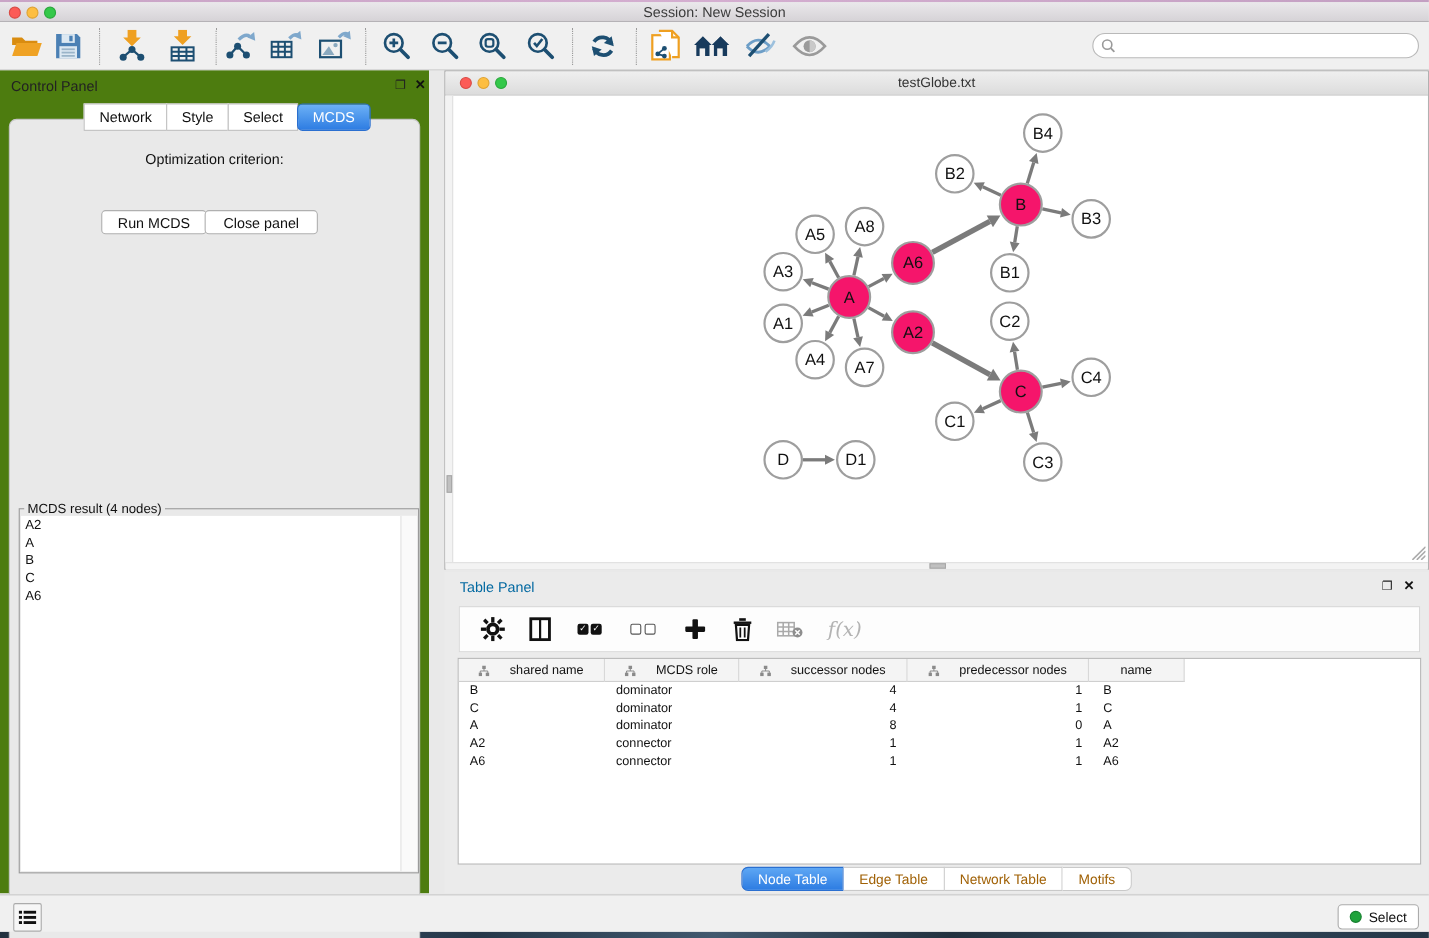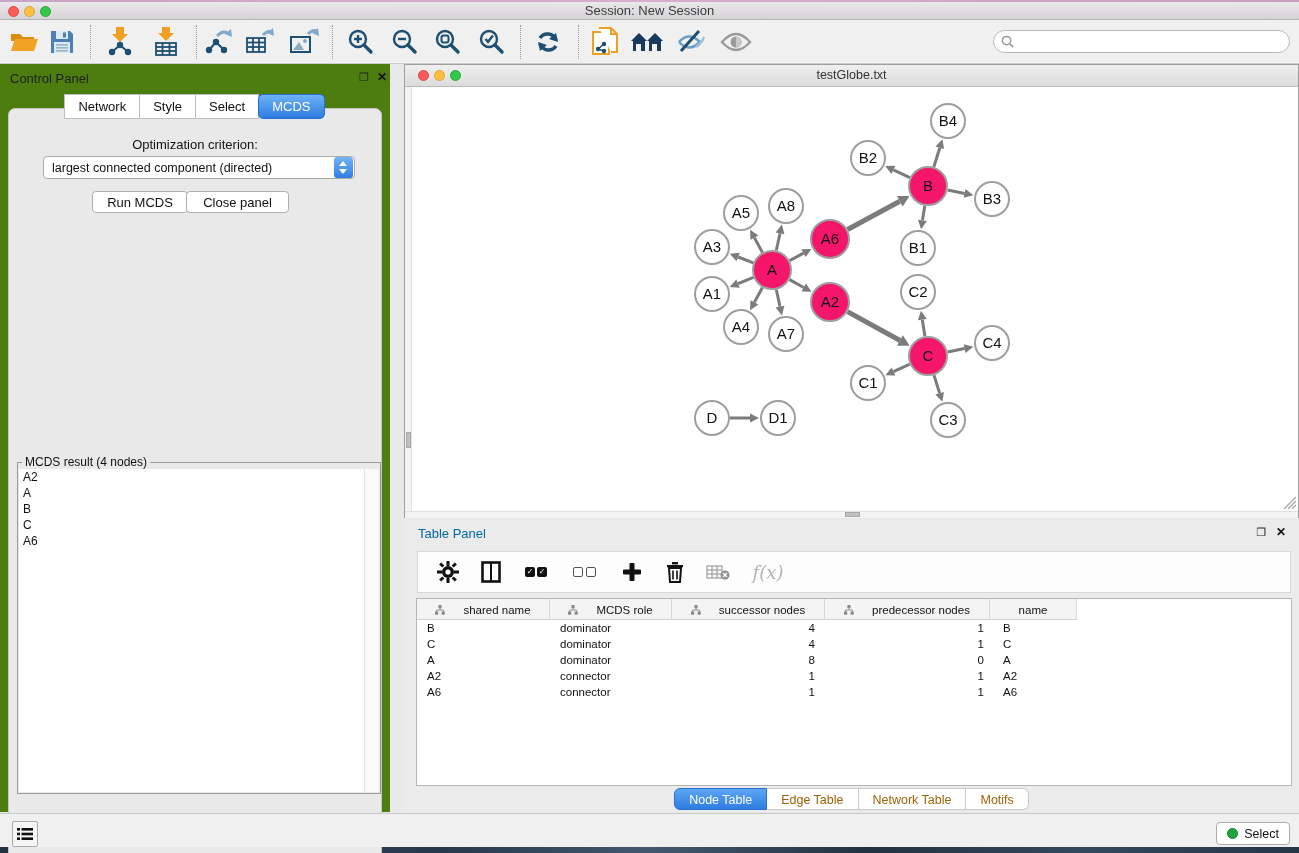--- a/index.html
+++ b/index.html
@@ -30,21 +30,21 @@
   #search-wrap input { border:none; outline:none; flex:1; font-size:12px; background:transparent; margin-left:5px; height:18px; }
 
   
   #control-panel { left:0; top:64px; width:390px; height:748px; background:#4d7c0f; }
   #cp-header { position:absolute; left:0; top:0; width:100%; height:28px; }
   #cp-title { position:absolute; left:10px; top:7px; font-size:13px; color:#222; }
   .panel-float { position:absolute; top:7px; font-size:11px; color:#222; cursor:default; }
   .panel-close { position:absolute; top:6px; font-size:12px; font-weight:bold; color:#111; cursor:default; }
   #cp-border { position:absolute; left:8px; top:44px; width:374px; height:758px; height:756px;
     border:1px solid #c6c6c6; border-radius:7px; background:#e9e9e9; }
-  #cp-tabs { position:absolute; left:0; top:30px; width:390px; display:flex; justify-content:center; }
+  #cp-tabs { position:absolute; left:12px; top:30px; width:390px; display:flex; justify-content:center; }
   .cp-tab { font-size:13px; color:#111; background:#fff; border:1px solid #bfbfbf; padding:4px 13px; margin-left:-1px; }
   .cp-tab.active { background:linear-gradient(#6db1f6,#2d7ce2); color:#fff; border:1px solid #2a6fd0; border-radius:5px; }
   #opt-label { position:absolute; left:0; top:73px; width:390px; text-align:center; font-size:13px; color:#111; }
   #criterion-select { position:absolute; left:43px; top:92px; width:312px; height:23px; background:#fff;
     border:1px solid #ababab; border-radius:4px; display:flex; align-items:center; }
   #criterion-select .val { flex:1; font-size:12.5px; color:#111; padding-left:8px; white-space:nowrap; overflow:hidden; }
   #criterion-select .stepper { width:19px; height:21px; border-radius:3px; margin-right:1px;
     background:linear-gradient(#74b3f7,#2f7de2); position:relative; }
   .tri-up { position:absolute; left:5px; top:4px; width:0; height:0; border-left:4.5px solid transparent; border-right:4.5px solid transparent; border-bottom:5px solid #fff; }
   .tri-dn { position:absolute; left:5px; bottom:4px; width:0; height:0; border-left:4.5px solid transparent; border-right:4.5px solid transparent; border-top:5px solid #fff; }
@@ -288,27 +288,20 @@
     <span class="panel-float" style="left:359px">❐</span>
     <span class="panel-close" style="left:377px">✕</span>
   </div>
   <div id="cp-tabs">
       <div class="cp-tab">Network</div>
       <div class="cp-tab">Style</div>
       <div class="cp-tab">Select</div>
       <div class="cp-tab active">MCDS</div>
     </div>
   <div id="opt-label">Optimization criterion:</div>
-  <div id="criterion-select">
-    <span class="val">largest connected component (directed)</span>
-    <span class="stepper">
-        <span class="tri-up"></span>
-        <span class="tri-dn"></span>
-      </span>
-  </div>
   <div class="cp-btn" id="run-btn">Run MCDS</div>
   <div class="cp-btn" id="closepanel-btn">Close panel</div>
   <div id="result-fieldset">
     <span id="result-legend">MCDS result (4 nodes)</span>
     <div id="result-list">
         <div class="result-item">A2</div>
         <div class="result-item">A</div>
         <div class="result-item">B</div>
         <div class="result-item">C</div>
         <div class="result-item">A6</div>

